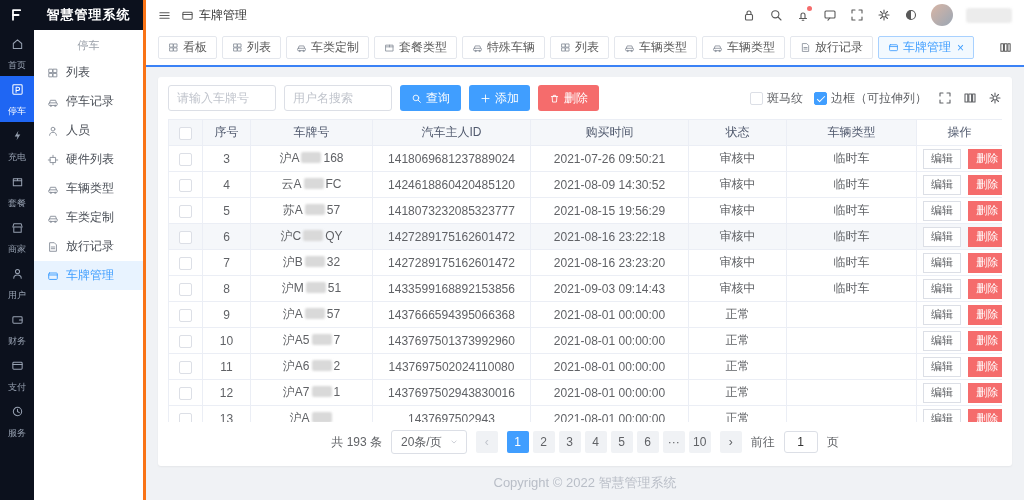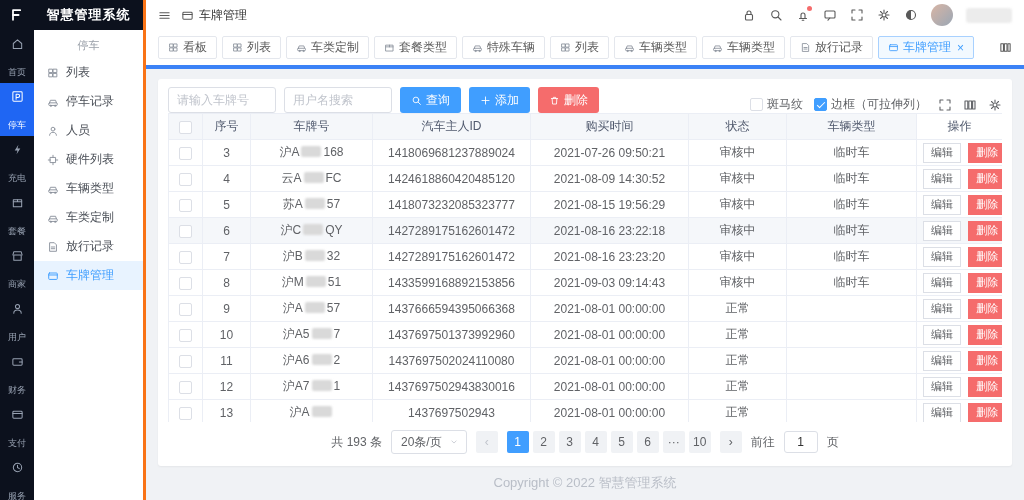--- a/index.html
+++ b/index.html
@@ -8,21 +8,21 @@
   .layout{display:flex;height:100%}
 
   
   svg.ic{width:13px;height:13px;display:block;fill:none;stroke:currentColor;stroke-width:1.1;stroke-linecap:round;stroke-linejoin:round}
 
   
   .rail{width:34px;flex:none;background:#0c111d;display:flex;flex-direction:column}
   .rail-logo{height:30px;flex:none;display:flex;align-items:center;justify-content:center;color:#fff}
   .rail-logo .ic{width:16px;height:16px}
   .rail-items{display:flex;flex-direction:column}
-  .rail-item{display:flex;flex-direction:column;align-items:center;gap:18px;padding:7px 0 6px;color:#97a1b1;cursor:pointer}
+  .rail-item{display:flex;flex-direction:column;align-items:center;gap:11px;padding:7px 0 6px;color:#97a1b1;cursor:pointer}
   .rail-item .ic{width:13px;height:13px}
   .rail-item .rlb{font-size:9px;line-height:1}
   .rail-item.is-active{background:#1f66f3;color:#fff}
 
   
   .side{width:112px;flex:none;background:#fff;border-right:3px solid #f97316;display:flex;flex-direction:column}
   .side-title{height:30px;flex:none;background:#0c111d;color:#fff;font-size:13px;font-weight:bold;display:flex;align-items:center;justify-content:center;letter-spacing:1px}
   .side-section{font-size:11px;color:#9aa0a9;text-align:center;padding:8px 0 5px}
   .side-item{height:29px;flex:none;display:flex;align-items:center;gap:7px;padding:0 13px;font-size:12px;color:#4a4f57;cursor:pointer}
   .side-item .ic{width:12px;height:12px;color:#8b929c}
@@ -36,35 +36,35 @@
   .crumb{display:flex;align-items:center;gap:5px;color:#333;cursor:pointer}
   .crumb .ic{color:#595959}
   .tb-right{margin-left:auto;display:flex;align-items:center;gap:13px;color:#595959}
   .tb-right .ic{width:14px;height:14px;cursor:pointer}
   .badge{position:relative}
   .badge::after{content:"";position:absolute;right:-2px;top:-2px;width:5px;height:5px;border-radius:50%;background:#f56c6c}
   .avatar{width:22px;height:22px;border-radius:50%;background:linear-gradient(135deg,#d8b5a5,#9aa7b5);flex:none;cursor:pointer}
   .nredact{width:46px;height:15px;background:#ececec;border-radius:3px;filter:blur(1px)}
 
   
-  .tabsbar{flex:none;background:#fff;display:flex;align-items:center;gap:6px;padding:6px 12px;border-bottom:4px solid #3b82f6}
+  .tabsbar{flex:none;background:#fff;display:flex;align-items:center;gap:6px;padding:6px 12px;border-bottom:2px solid #3b82f6}
   .tabs{display:flex;gap:5px;flex:1;min-width:0;overflow:hidden}
   .tab{flex:none;display:inline-flex;align-items:center;gap:4px;height:23px;padding:0 9px;border:1px solid #e4e7ed;border-radius:2px;font-size:12px;color:#595959;background:#fff;cursor:pointer}
   .tab .ic{width:11px;height:11px;color:#8b929c}
   .tab.is-active{color:#409eff;border-color:#a8d1ff;background:#f2f9ff}
   .tab.is-active .ic{color:#409eff}
   .tab-close{margin-left:2px;font-size:12px;line-height:1}
   .tab-extra{color:#595959;cursor:pointer}
 
   
   .content{flex:1;min-height:0;display:flex;flex-direction:column;padding:10px 12px 0;background:#f0f2f5}
   .card{flex:1;min-height:0;background:#fff;border-radius:3px;padding:8px 10px;display:flex;flex-direction:column;box-shadow:0 1px 2px rgba(0,0,0,.05)}
 
   
-  .toolbar{flex:none;display:flex;align-items:flex-end;gap:8px;}
+  .toolbar{flex:none;display:flex;align-items:center;gap:8px;margin-bottom:8px}
   .tin{height:26px;border:1px solid #dcdfe6;border-radius:3px;padding:0 8px;font-size:12px;color:#333;width:108px;outline:none;font-family:inherit}
   .tin::placeholder{color:#c0c4cc}
   .btn{height:26px;display:inline-flex;align-items:center;gap:4px;padding:0 11px;border:none;border-radius:3px;color:#fff;font-size:12px;cursor:pointer;font-family:inherit}
   .btn .ic{width:11px;height:11px}
   .btn.blue{background:#409eff}
   .btn.red{background:#f56c6c}
   .tright{margin-left:auto;display:flex;align-items:center;gap:11px;color:#606266}
   .cklabel{display:flex;align-items:center;gap:4px;font-size:12px;cursor:pointer;white-space:nowrap}
   .cb{width:13px;height:13px;border:1px solid #dcdfe6;border-radius:2px;background:#fff;display:inline-block;position:relative;cursor:pointer;vertical-align:middle;flex:none}
   .cb.checked{background:#409eff;border-color:#409eff}

